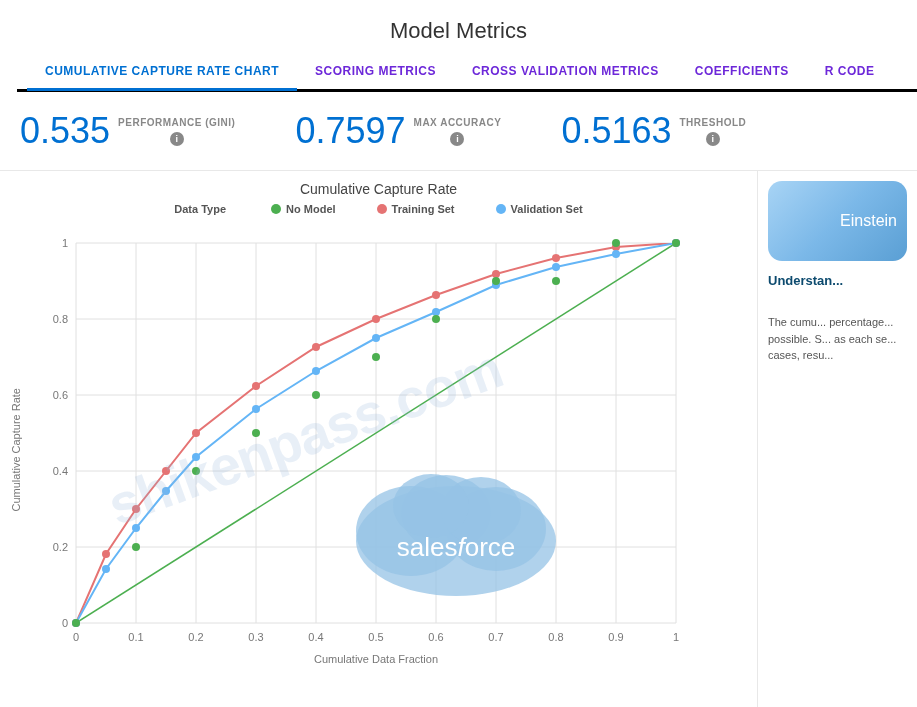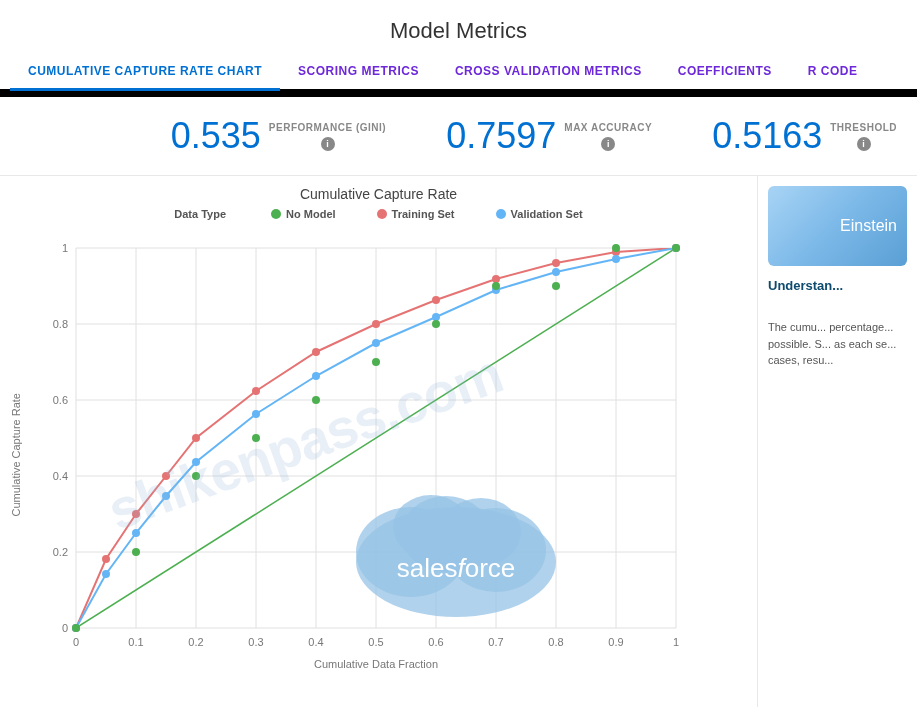--- a/index.html
+++ b/index.html
@@ -8,22 +8,23 @@
     .page-title {
       text-align: center;
       font-size: 22px;
       font-weight: 300;
       color: #333;
       padding: 18px 0 10px;
     }
 
     .tabs {
       display: flex;
-      border-bottom: 8px solid #000000;
+      border-bottom: 3px solid #000000;
       padding: 0 10px;
+      margin-left: 17px;
     }
 
     .tab {
       padding: 10px 18px;
       font-size: 12px;
       font-weight: 600;
       color: #6d28d9;
       cursor: pointer;
       letter-spacing: 0.5px;
       text-transform: uppercase;
@@ -34,21 +35,20 @@
       border-bottom: 3px solid #0070d2;
       margin-bottom: -2px;
     }
 
     .metrics-bar {
       display: flex;
       align-items: center;
       padding: 18px 20px;
       border-bottom: 1px solid #e8e8e8;
       gap: 60px;
-      justify-content: flex-end;
     }
 
     .metric-item {
       display: flex;
       align-items: center;
       gap: 8px;
     }
 
     .metric-value {
       font-size: 36px;
@@ -160,21 +160,21 @@
     .right-panel {
       width: 160px;
       background: #fff;
       border-left: 1px solid #e8e8e8;
       padding: 10px;
       overflow: hidden;
     }
 
     .einstein-card {
       background: linear-gradient(135deg, #a8d4f5 0%, #7bb8e8 50%, #5a9fd4 100%);
-      border-radius: 6px;
+      border-radius: 14px;
       padding: 10px;
       margin-bottom: 12px;
       height: 80px;
       display: flex;
       align-items: center;
       justify-content: flex-end;
     }
 
     .einstein-label {
       color: white;
@@ -363,21 +363,21 @@
           <circle cx="290" cy="172" r="4" fill="#4caf50"></circle>
           <circle cx="350" cy="134" r="4" fill="#4caf50"></circle>
           <circle cx="410" cy="96" r="4" fill="#4caf50"></circle>
           <circle cx="470" cy="58" r="4" fill="#4caf50"></circle>
           <circle cx="530" cy="58" r="4" fill="#4caf50"></circle>
           <circle cx="590" cy="20" r="4" fill="#4caf50"></circle>
           <circle cx="650" cy="20" r="4" fill="#4caf50"></circle>
         </svg>
 
         
-        <div style="position:absolute;bottom:56px;left:300px;z-index:5;">
+        <div style="position:absolute;bottom:72px;left:300px;z-index:5;">
           <svg width="260" height="160" viewBox="0 0 260 160">
 
             <ellipse cx="130" cy="100" rx="100" ry="55" fill="rgba(150,195,230,0.75)"></ellipse>
             <ellipse cx="85" cy="90" rx="55" ry="45" fill="rgba(150,195,230,0.75)"></ellipse>
             <ellipse cx="170" cy="88" rx="50" ry="42" fill="rgba(150,195,230,0.75)"></ellipse>
             <ellipse cx="120" cy="72" rx="45" ry="38" fill="rgba(150,195,230,0.75)"></ellipse>
             <ellipse cx="155" cy="70" rx="40" ry="34" fill="rgba(150,195,230,0.75)"></ellipse>
             <ellipse cx="105" cy="65" rx="38" ry="32" fill="rgba(150,195,230,0.75)"></ellipse>
 
             <text x="130" y="115" text-anchor="middle" font-size="26" font-weight="400" fill="white" font-family="Arial, sans-serif">sales<tspan font-style="italic">f</tspan>orce</text>

